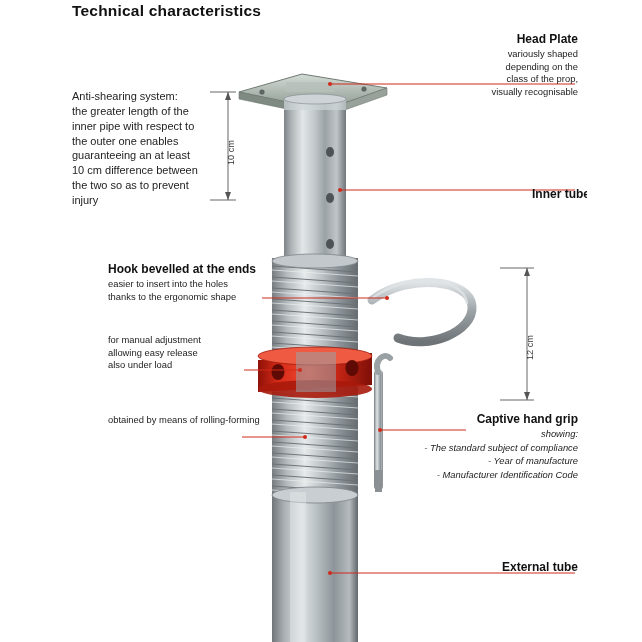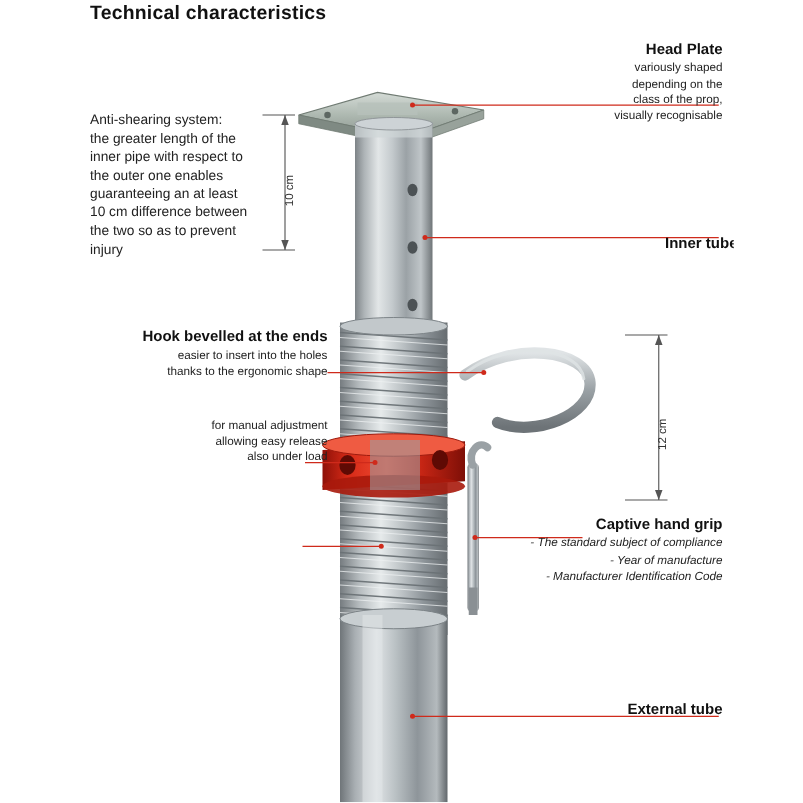--- a/index.html
+++ b/index.html
@@ -40,21 +40,21 @@
     line-height: 1.25;
     white-space: nowrap;
   }
   .callout .bd {
     font-size: 9.4px;
     color: #222;
     line-height: 1.35;
     margin-top: 1px;
   }
   .callout.right .hd, .callout.right .bd { text-align: right; }
-  .callout.left .hd, .callout.left .bd { text-align: right; }
+  .callout.left .hd, .callout.left .bd { text-align: left; margin-left: 36px; }
   .callout .bd.italic { font-style: italic; }
 
   .block-note {
     position: absolute;
     font-size: 11px;
     color: #222;
     line-height: 1.35;
   }
 
   .dim-label {
@@ -271,20 +271,21 @@
 class of the prop,
 visually recognisable</div>
   </div>
 
   <div class="callout right" style="left:432px; top:171px; width:158px;margin-top:16px;">
     <div class="hd">Inner tube</div>
   </div>
 
   <div class="callout right" style="left:392px; top:412px; width:186px;">
     <div class="hd">Captive hand grip</div>
+    <div class="bd italic">showing:</div>
     <div class="bd italic">- The standard subject of compliance</div>
     <div class="bd italic">- Year of manufacture</div>
     <div class="bd italic">- Manufacturer Identification Code</div>
   </div>
 
   <div class="callout right" style="left:428px; top:560px; width:150px;">
     <div class="hd">External tube</div>
   </div>
 
   <div class="callout left" style="left:72px; top:262px; width:190px;">
@@ -293,15 +294,16 @@
 thanks to the ergonomic shape</div>
   </div>
 
   <div class="callout left" style="left:72px; top:333px; width:190px;">
     <div class="bd" style="white-space:pre-line;">for manual adjustment
 allowing easy release
 also under load</div>
   </div>
 
   <div class="callout left" style="left:72px; top:413px; width:210px;">
+    <div class="bd">obtained by means of rolling-forming</div>
   </div>
 
 </div>
 
 </body></html>

